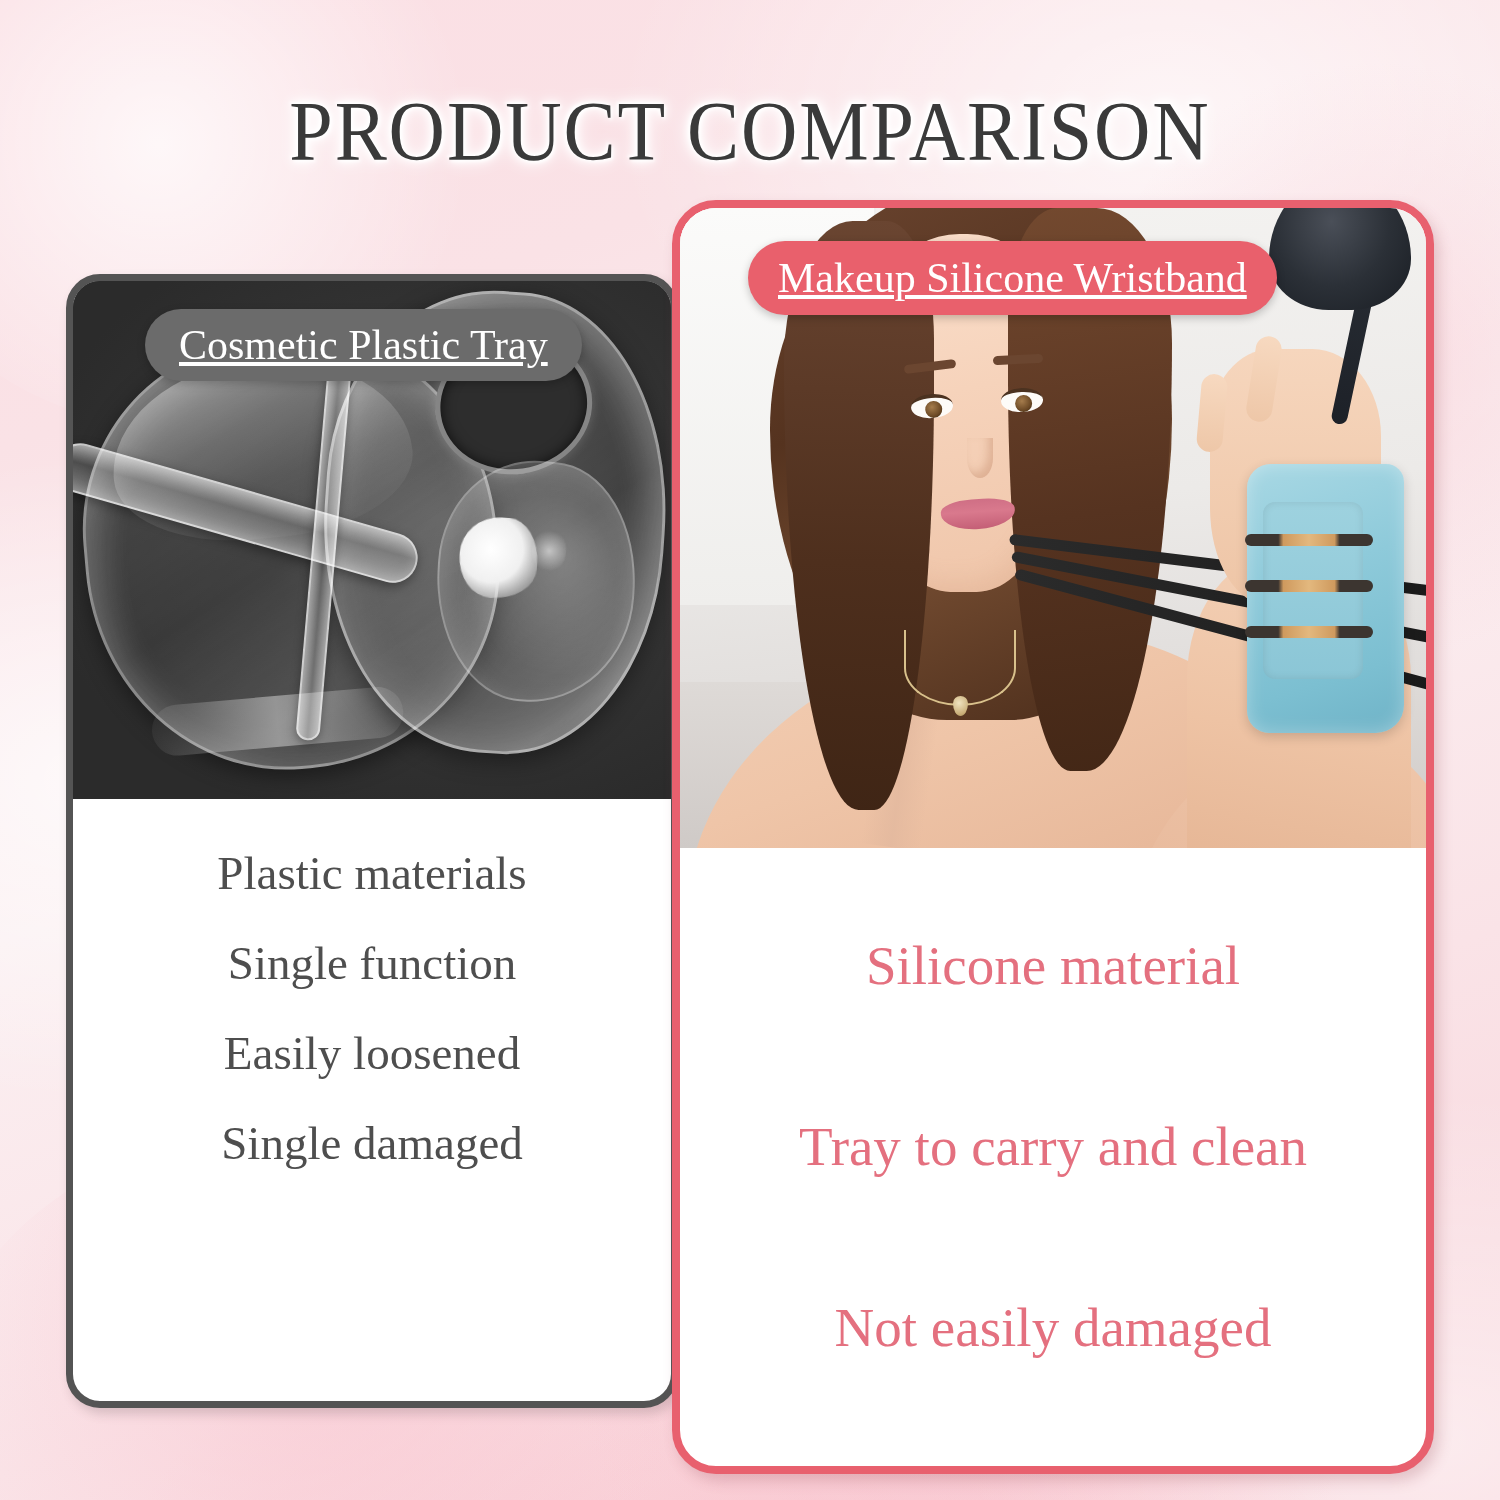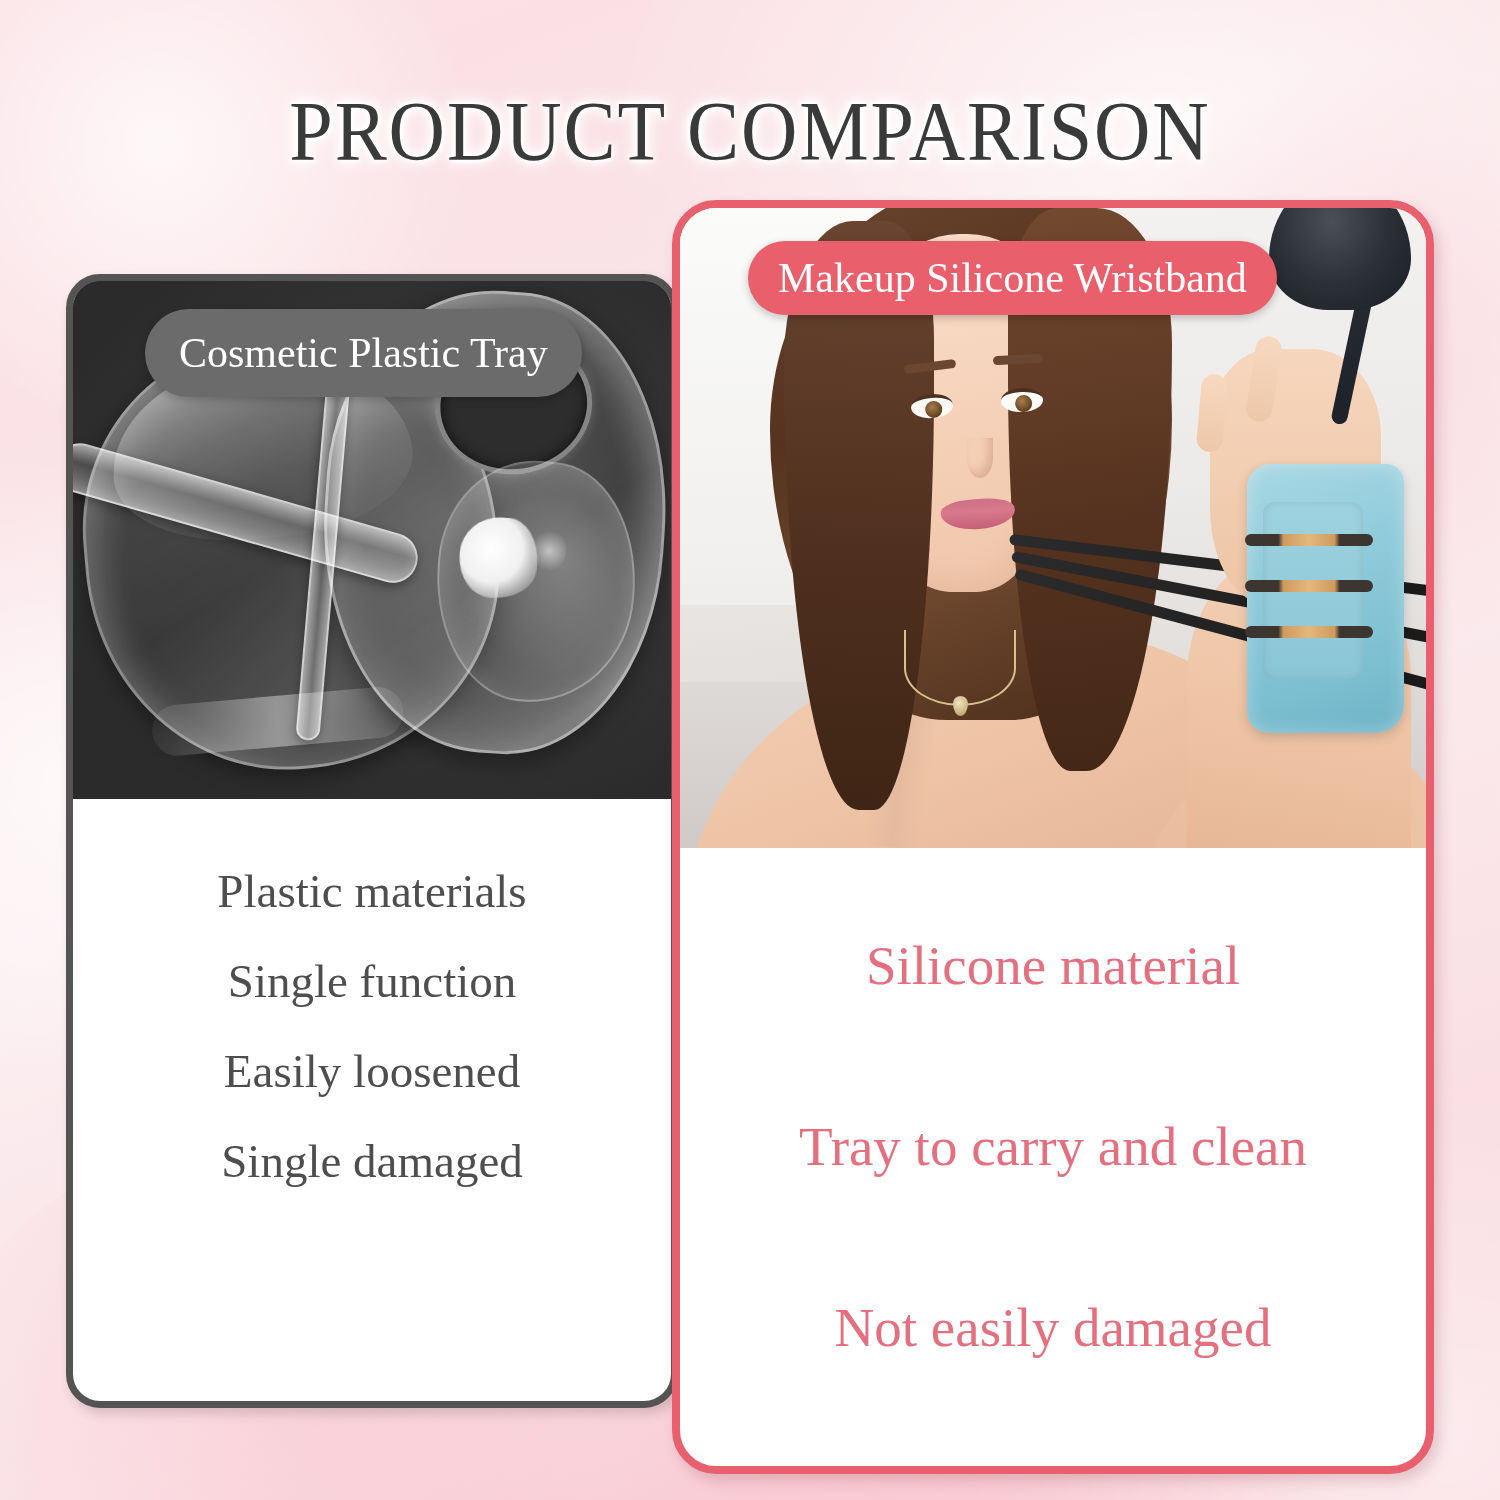--- a/index.html
+++ b/index.html
@@ -517,26 +517,27 @@
     position: absolute;
     display: flex;
     align-items: center;
     justify-content: center;
     border-radius: 999px;
     color: #ffffff;
     font-family: "Liberation Serif", "DejaVu Serif", serif;
     white-space: nowrap;
     z-index: 9;
     box-shadow: 0 3px 8px rgba(0,0,0,0.22);
+    text-decoration: underline;
   }
   .badge-left {
     left: 145px;
     top: 309px;
     height: 72px;
-    padding: 8px 34px;
+    padding: 0 34px;
     background: #6b6b6b;
     font-size: 42px;
   }
   .badge-right {
     left: 748px;
     top: 241px;
     height: 74px;
     padding: 0 30px;
     background: #e9606c;
     font-size: 42px;
@@ -545,21 +546,21 @@
   
   .features {
     position: absolute;
     left: 0;
     width: 100%;
     box-sizing: border-box;
     display: flex;
     flex-direction: column;
   }
   .features-left {
-    top: 536px;
+    top: 518px;
     height: 424px;
     padding: 30px 20px 34px;
   }
   .features-right {
     top: 640px;
     height: 618px;
     padding: 28px 18px 47px;
   }
   .feature {
     flex: 1;

